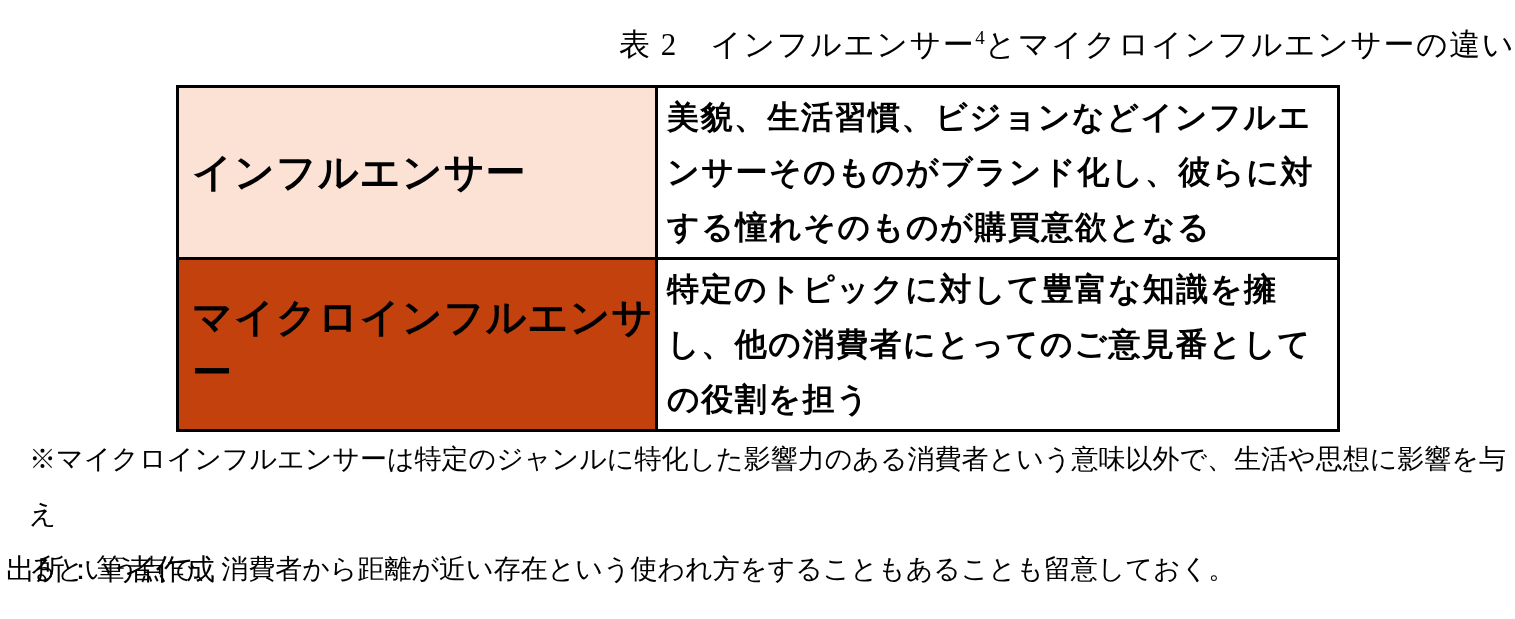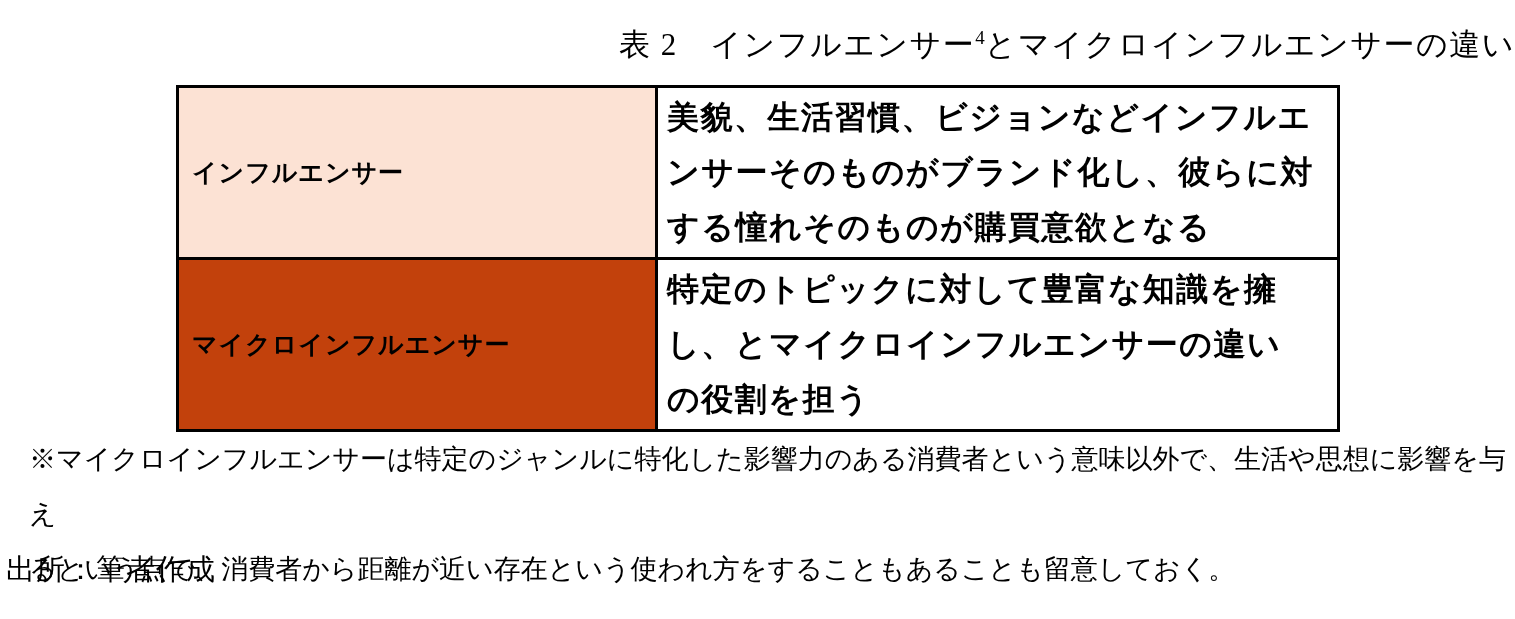--- a/index.html
+++ b/index.html
@@ -44,21 +44,21 @@
   .cmp-table td {
     border: 3px solid #000000;
     box-sizing: border-box;
     margin-top: 40px;
   }
   .row-0 { height: 167px; }
   .row-1 { height: 166px; }
   .term {
     font-family: Liberation Sans, sans-serif;
     font-weight: bold;
-    font-size: 25px;
+    font-size: 40px;
     letter-spacing: 1px;
     padding-left: 13px;
     vertical-align: middle;
   }
   .def {
     font-family: "Liberation Sans", "DejaVu Sans", sans-serif;
     font-weight: bold;
     font-size: 32px;
     letter-spacing: 1.5px;
     line-height: 55px;
@@ -102,21 +102,21 @@
     <tbody>
       <tr class="row-0">
         <td class="term" style="background: rgb(252, 226, 212);">インフルエンサー</td>
         <td class="def">美貌、生活習慣、ビジョンなどインフルエ
 ンサーそのものがブランド化し、彼らに対
 する憧れそのものが購買意欲となる</td>
       </tr>
       <tr class="row-1">
         <td class="term" style="background: #c2410c;">マイクロインフルエンサー</td>
         <td class="def">特定のトピックに対して豊富な知識を擁
-し、とマイクロインフルエンサーの違い
+し、他の消費者にとってのご意見番として
 の役割を担う</td>
       </tr>
     </tbody>
   </table>
 
   <div class="note">※マイクロインフルエンサーは特定のジャンルに特化した影響力のある消費者という意味以外で、生活や思想に影響を与え
 るという点で、消費者から距離が近い存在という使われ方をすることもあることも留意しておく。</div>
 
   <div class="source">出所：筆者作成</div>
 

